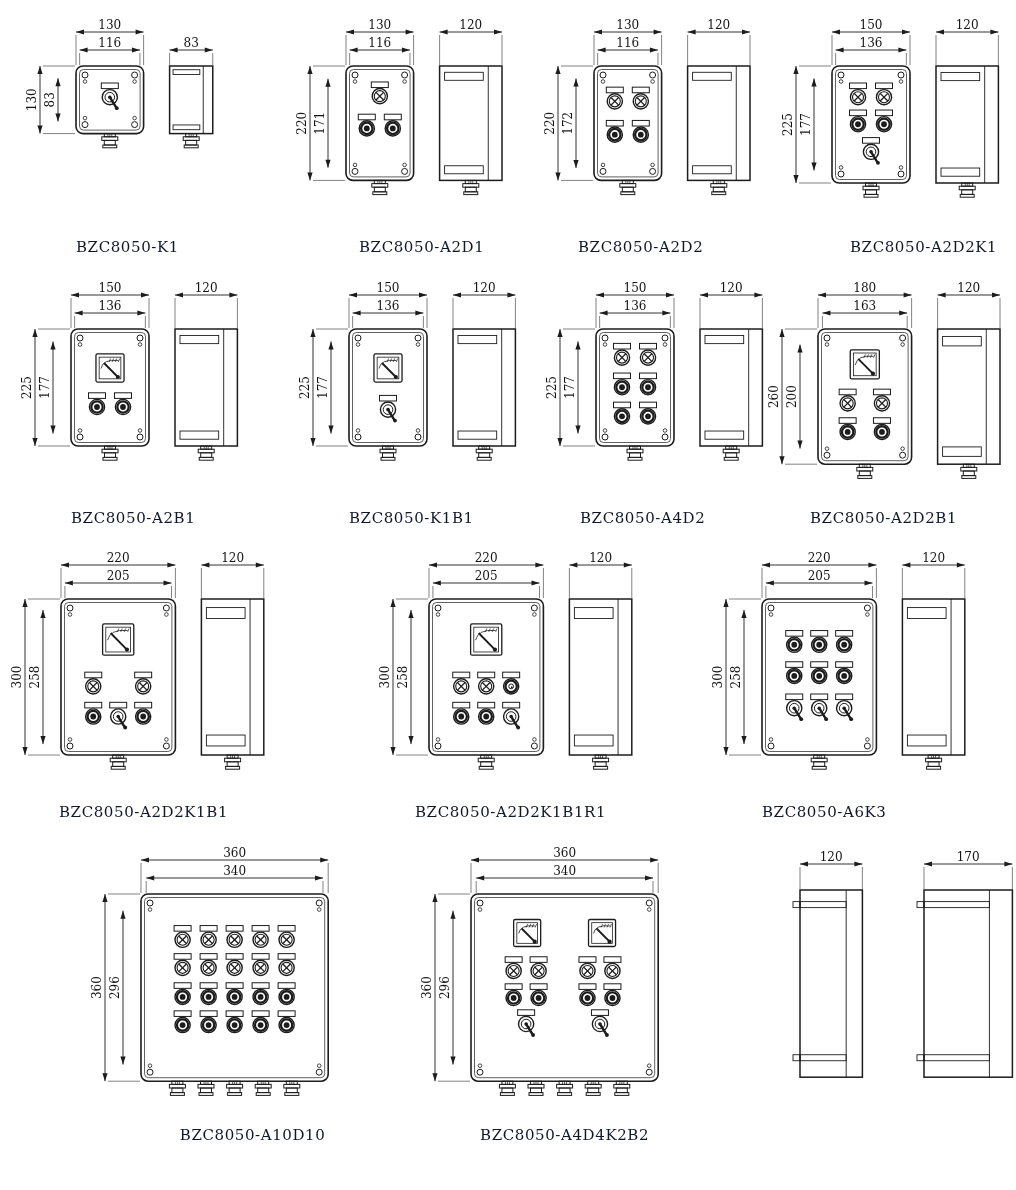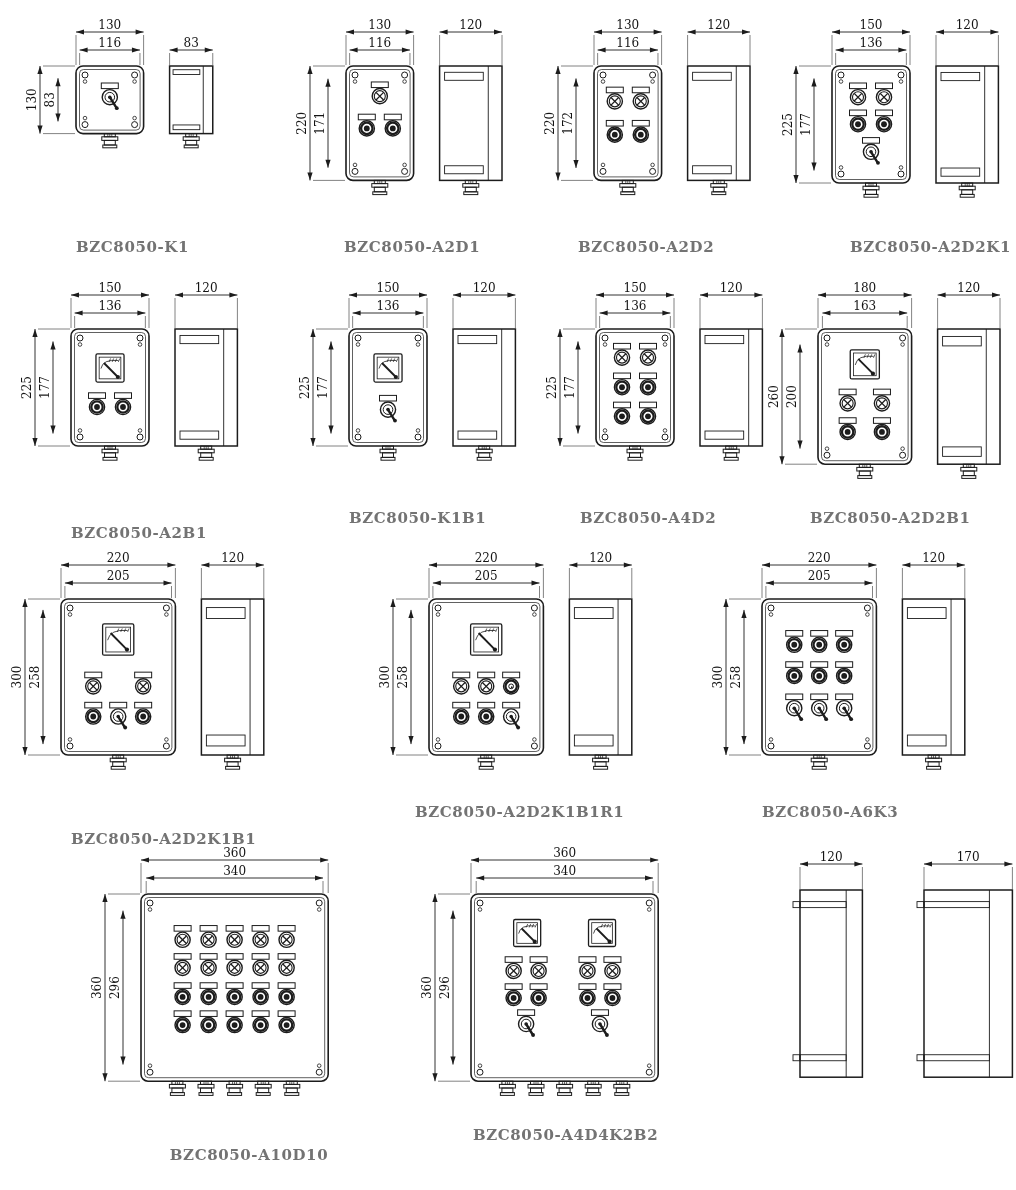--- a/index.html
+++ b/index.html
@@ -5,22 +5,22 @@
   html,body{margin:0;padding:0;background:#ffffff;}
   .sheet{position:relative;width:1016px;height:1190px;background:#ffffff;
          font-family:"DejaVu Serif",serif;overflow:hidden;}
   .row{position:absolute;left:0;width:1016px;}
   .r1{top:22px;height:260px}
   .r2{top:285px;height:268px}
   .r3{top:555px;height:292px}
   .r4{top:850px;height:340px}
   .station{position:absolute;top:0;}
   .station svg{position:absolute;left:0;top:0;overflow:visible;}
-  .model-label{position:absolute;font-size:15px;letter-spacing:.6px;color:#737373;
-               text-align:right;white-space:nowrap;font-weight:bold;}
+  .model-label{position:absolute;font-size:15px;letter-spacing:.6px;color:#0f172a;
+               text-align:center;white-space:nowrap;}
   .r1 .model-label{top:216px}
   .r2 .model-label{top:224px}
   .r3 .model-label{top:248px}
   .r4 .model-label{top:276px}
 </style>
 </head>
 <body>
 
 <div class="sheet">
   <div class="row r1">
@@ -164,21 +164,21 @@
           <polygon points="28,56.74 30.6,64.74000000000001 25.4,64.74000000000001" fill="#1c1c1c"></polygon>
           <polygon points="28,145.66 25.4,137.66 30.6,137.66" fill="#1c1c1c"></polygon>
           <text fill="#141414" font-family="&quot;DejaVu Serif&quot;,serif" font-size="12px" text-anchor="middle" transform="translate(23.5,101.2) rotate(-90)">171</text>
           <line x1="139.60000000000002" y1="10" x2="202.00000000000003" y2="10" stroke="#1c1c1c" stroke-width="0.9"></line>
           <polygon points="139.60000000000002,10 147.60000000000002,7.399999999999999 147.60000000000002,12.599999999999998" fill="#1c1c1c"></polygon>
           <polygon points="202.00000000000003,10 194.00000000000003,12.6 194.00000000000003,7.4" fill="#1c1c1c"></polygon>
           <text fill="#141414" font-family="&quot;DejaVu Serif&quot;,serif" font-size="12px" text-anchor="middle" x="170.8" y="6.5">120</text>
           <line x1="139.60000000000002" y1="13" x2="139.60000000000002" y2="43" stroke="#1c1c1c" stroke-width="0.55"></line>
           <line x1="202.00000000000003" y1="13" x2="202.00000000000003" y2="43" stroke="#1c1c1c" stroke-width="0.55"></line>
         </svg>
-        <div class="model-label" style="left: 44px; width: 67.6px;">BZC8050-A2D1</div>
+        <div class="model-label" style="left: 59px; width: 67.6px;">BZC8050-A2D1</div>
       </div>
     <div class="station" style="left:548px">
         <svg width="216" height="201">
           <rect x="46" y="44" width="67.60000000000001" height="114.4" rx="7" fill="none" stroke="#1c1c1c" stroke-width="1.6"></rect>
           <rect x="49.5" y="47.5" width="60.60000000000001" height="107.4" rx="4" fill="none" stroke="#1c1c1c" stroke-width="0.7"></rect>
           <circle cx="55" cy="53" r="3" fill="none" stroke="#1c1c1c" stroke-width="1"></circle>
           <circle cx="55" cy="59.5" r="1.8" fill="none" stroke="#1c1c1c" stroke-width="0.8"></circle>
           <circle cx="55" cy="149.4" r="3" fill="none" stroke="#1c1c1c" stroke-width="1"></circle>
           <circle cx="55" cy="142.9" r="1.8" fill="none" stroke="#1c1c1c" stroke-width="0.8"></circle>
           <circle cx="104.60000000000001" cy="53" r="3" fill="none" stroke="#1c1c1c" stroke-width="1"></circle>
@@ -420,21 +420,21 @@
           <polygon points="28,56.480000000000004 30.6,64.48 25.4,64.48" fill="#1c1c1c"></polygon>
           <polygon points="28,148.52 25.4,140.52 30.6,140.52" fill="#1c1c1c"></polygon>
           <text fill="#141414" font-family="&quot;DejaVu Serif&quot;,serif" font-size="12px" text-anchor="middle" transform="translate(23.5,102.5) rotate(-90)">177</text>
           <line x1="150" y1="10" x2="212.4" y2="10" stroke="#1c1c1c" stroke-width="0.9"></line>
           <polygon points="150,10 158,7.399999999999999 158,12.599999999999998" fill="#1c1c1c"></polygon>
           <polygon points="212.4,10 204.4,12.6 204.4,7.4" fill="#1c1c1c"></polygon>
           <text fill="#141414" font-family="&quot;DejaVu Serif&quot;,serif" font-size="12px" text-anchor="middle" x="181.2" y="6.5">120</text>
           <line x1="150" y1="13" x2="150" y2="43" stroke="#1c1c1c" stroke-width="0.55"></line>
           <line x1="212.4" y1="13" x2="212.4" y2="43" stroke="#1c1c1c" stroke-width="0.55"></line>
         </svg>
-        <div class="model-label" style="left: 46px; width: 78px; margin-top: 15px;">BZC8050-A2B1</div>
+        <div class="model-label" style="left: 46px; width: 78px;">BZC8050-A2B1</div>
       </div>
     <div class="station" style="left:303px">
         <svg width="227" height="203">
           <rect x="46" y="44" width="78" height="117" rx="7" fill="none" stroke="#1c1c1c" stroke-width="1.6"></rect>
           <rect x="49.5" y="47.5" width="71" height="110" rx="4" fill="none" stroke="#1c1c1c" stroke-width="0.7"></rect>
           <circle cx="55" cy="53" r="3" fill="none" stroke="#1c1c1c" stroke-width="1"></circle>
           <circle cx="55" cy="59.5" r="1.8" fill="none" stroke="#1c1c1c" stroke-width="0.8"></circle>
           <circle cx="55" cy="152" r="3" fill="none" stroke="#1c1c1c" stroke-width="1"></circle>
           <circle cx="55" cy="145.5" r="1.8" fill="none" stroke="#1c1c1c" stroke-width="0.8"></circle>
           <circle cx="115" cy="53" r="3" fill="none" stroke="#1c1c1c" stroke-width="1"></circle>
@@ -783,21 +783,21 @@
           <polygon points="28,54.92 30.6,62.92 25.4,62.92" fill="#1c1c1c"></polygon>
           <polygon points="28,189.07999999999998 25.4,181.07999999999998 30.6,181.07999999999998" fill="#1c1c1c"></polygon>
           <text fill="#141414" font-family="&quot;DejaVu Serif&quot;,serif" font-size="12px" text-anchor="middle" transform="translate(23.5,122) rotate(-90)">258</text>
           <line x1="186.4" y1="10" x2="248.8" y2="10" stroke="#1c1c1c" stroke-width="0.9"></line>
           <polygon points="186.4,10 194.4,7.399999999999999 194.4,12.599999999999998" fill="#1c1c1c"></polygon>
           <polygon points="248.8,10 240.8,12.6 240.8,7.4" fill="#1c1c1c"></polygon>
           <text fill="#141414" font-family="&quot;DejaVu Serif&quot;,serif" font-size="12px" text-anchor="middle" x="217.60000000000002" y="6.5">120</text>
           <line x1="186.4" y1="13" x2="186.4" y2="43" stroke="#1c1c1c" stroke-width="0.55"></line>
           <line x1="248.8" y1="13" x2="248.8" y2="43" stroke="#1c1c1c" stroke-width="0.55"></line>
         </svg>
-        <div class="model-label" style="left: 56px; width: 114.4px; margin-top: 27px;">BZC8050-A2D2K1B1</div>
+        <div class="model-label" style="left: 44px; width: 114.4px;">BZC8050-A2D2K1B1</div>
       </div>
     <div class="station" style="left:383px">
         <svg width="263" height="242">
           <rect x="46" y="44" width="114.4" height="156" rx="7" fill="none" stroke="#1c1c1c" stroke-width="1.6"></rect>
           <rect x="49.5" y="47.5" width="107.4" height="149" rx="4" fill="none" stroke="#1c1c1c" stroke-width="0.7"></rect>
           <circle cx="55" cy="53" r="3" fill="none" stroke="#1c1c1c" stroke-width="1"></circle>
           <circle cx="55" cy="59.5" r="1.8" fill="none" stroke="#1c1c1c" stroke-width="0.8"></circle>
           <circle cx="55" cy="191" r="3" fill="none" stroke="#1c1c1c" stroke-width="1"></circle>
           <circle cx="55" cy="184.5" r="1.8" fill="none" stroke="#1c1c1c" stroke-width="0.8"></circle>
           <circle cx="151.4" cy="53" r="3" fill="none" stroke="#1c1c1c" stroke-width="1"></circle>
@@ -1167,21 +1167,21 @@
           <polygon points="10,44 12.600000000000001,52 7.400000000000002,52" fill="#1c1c1c"></polygon>
           <polygon points="10,231.20000000000002 7.4,223.20000000000002 12.6,223.20000000000002" fill="#1c1c1c"></polygon>
           <text fill="#141414" font-family="&quot;DejaVu Serif&quot;,serif" font-size="12px" text-anchor="middle" transform="translate(5.5,137.60000000000002) rotate(-90)">360</text>
           <line x1="13" y1="44" x2="45" y2="44" stroke="#1c1c1c" stroke-width="0.55"></line>
           <line x1="13" y1="231.20000000000002" x2="45" y2="231.20000000000002" stroke="#1c1c1c" stroke-width="0.55"></line>
           <line x1="28" y1="60.64" x2="28" y2="214.56" stroke="#1c1c1c" stroke-width="0.9"></line>
           <polygon points="28,60.64 30.6,68.64 25.4,68.64" fill="#1c1c1c"></polygon>
           <polygon points="28,214.56 25.4,206.56 30.6,206.56" fill="#1c1c1c"></polygon>
           <text fill="#141414" font-family="&quot;DejaVu Serif&quot;,serif" font-size="12px" text-anchor="middle" transform="translate(23.5,137.6) rotate(-90)">296</text>
         </svg>
-        <div class="model-label" style="left: 46px; width: 187.2px; margin-top: 20px;">BZC8050-A10D10</div>
+        <div class="model-label" style="left: 64px; width: 187.2px;">BZC8050-A10D10</div>
       </div>
     <div class="station" style="left:425px">
         <svg width="248" height="274">
           <rect x="46" y="44" width="187.20000000000002" height="187.20000000000002" rx="7" fill="none" stroke="#1c1c1c" stroke-width="1.6"></rect>
           <rect x="49.5" y="47.5" width="180.20000000000002" height="180.20000000000002" rx="4" fill="none" stroke="#1c1c1c" stroke-width="0.7"></rect>
           <circle cx="55" cy="53" r="3" fill="none" stroke="#1c1c1c" stroke-width="1"></circle>
           <circle cx="55" cy="59.5" r="1.8" fill="none" stroke="#1c1c1c" stroke-width="0.8"></circle>
           <circle cx="55" cy="222.20000000000002" r="3" fill="none" stroke="#1c1c1c" stroke-width="1"></circle>
           <circle cx="55" cy="215.70000000000002" r="1.8" fill="none" stroke="#1c1c1c" stroke-width="0.8"></circle>
           <circle cx="224.20000000000002" cy="53" r="3" fill="none" stroke="#1c1c1c" stroke-width="1"></circle>

